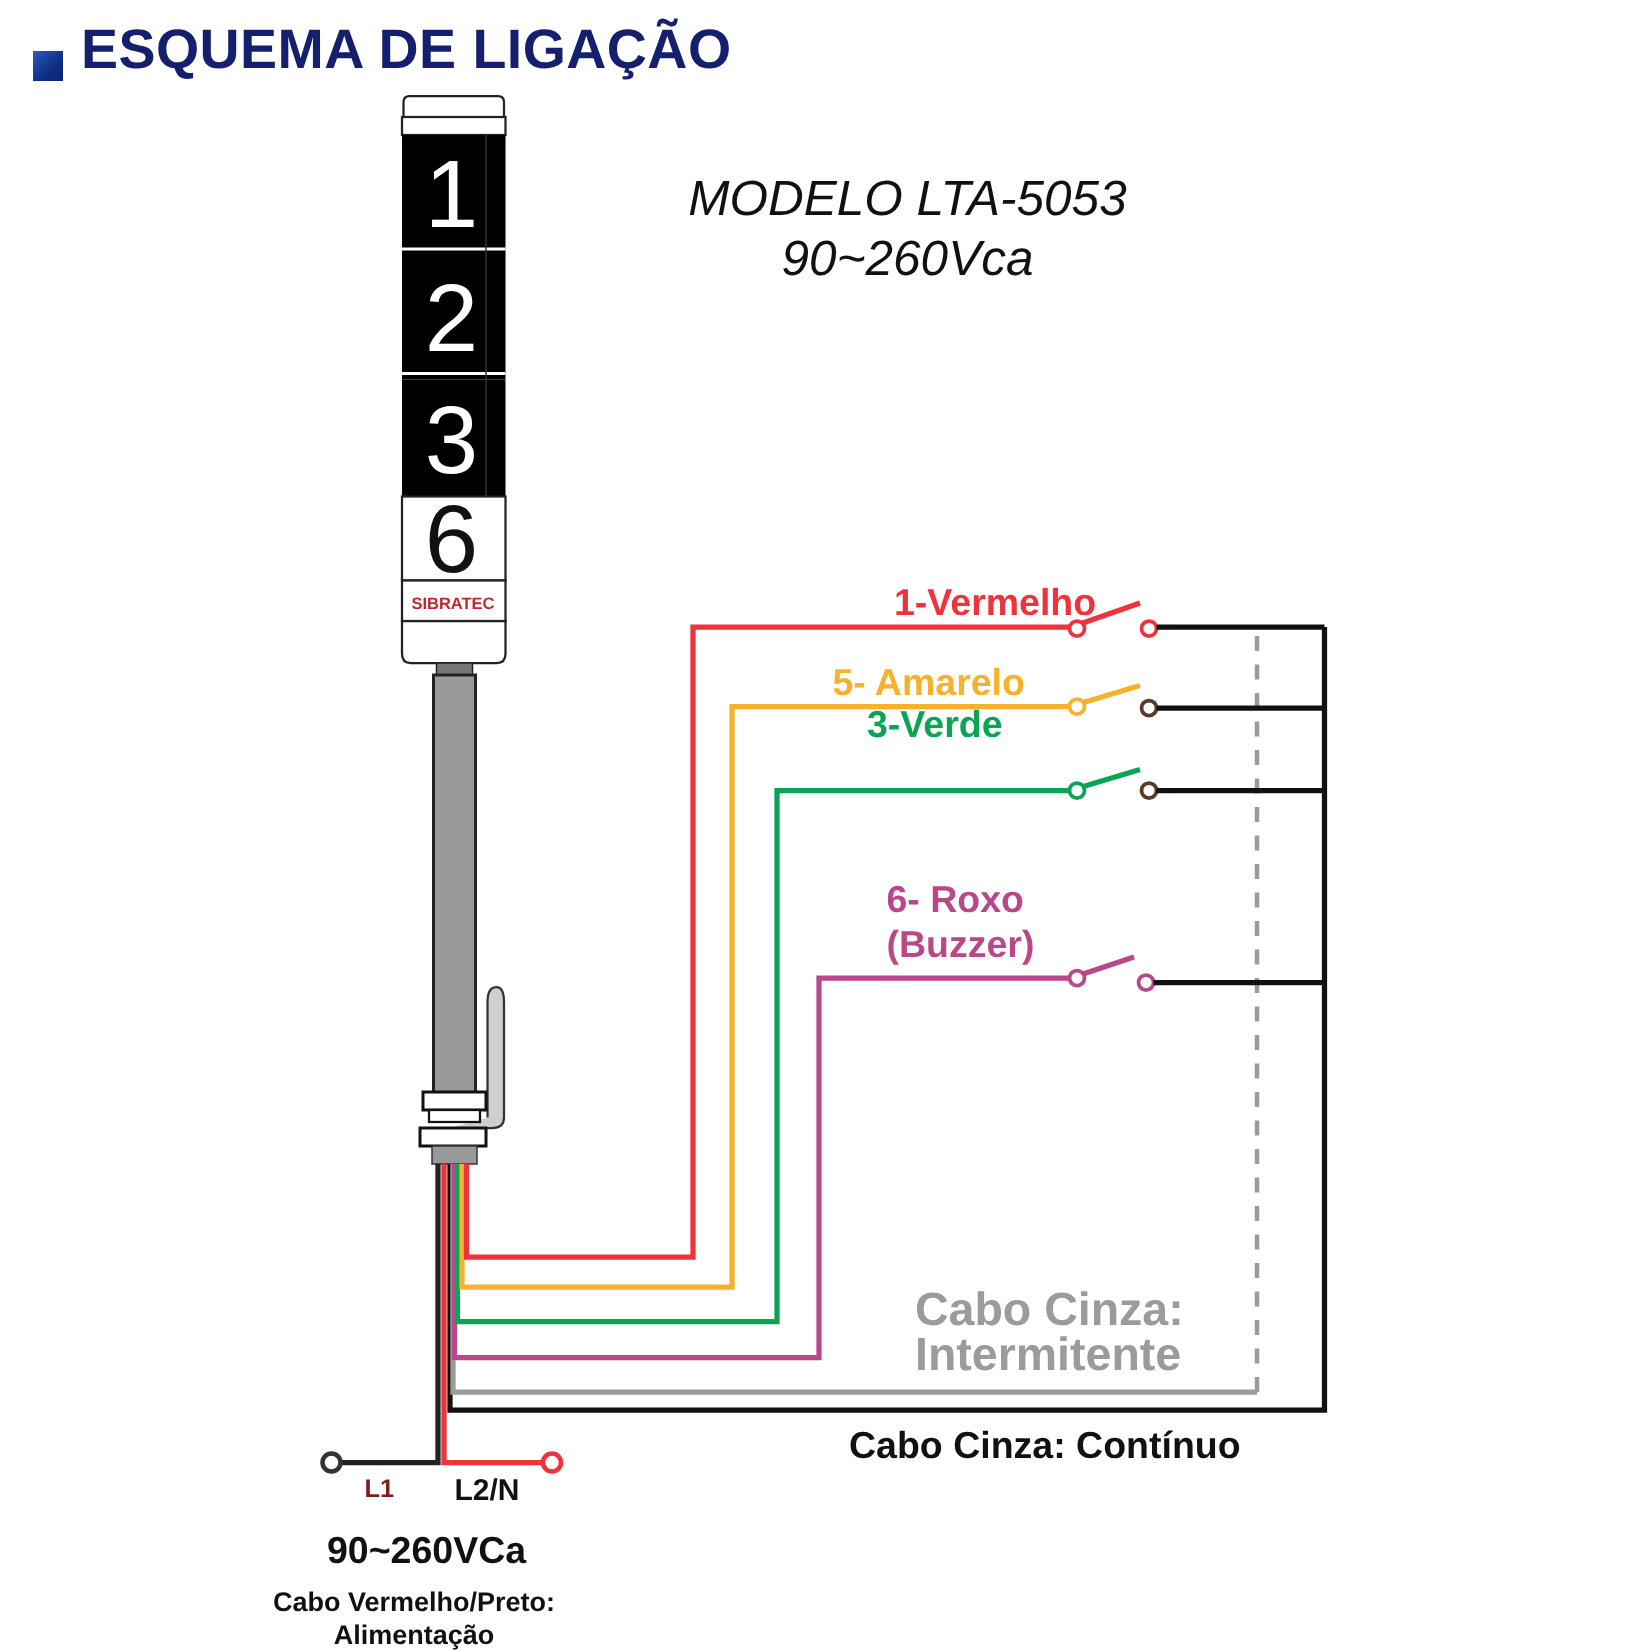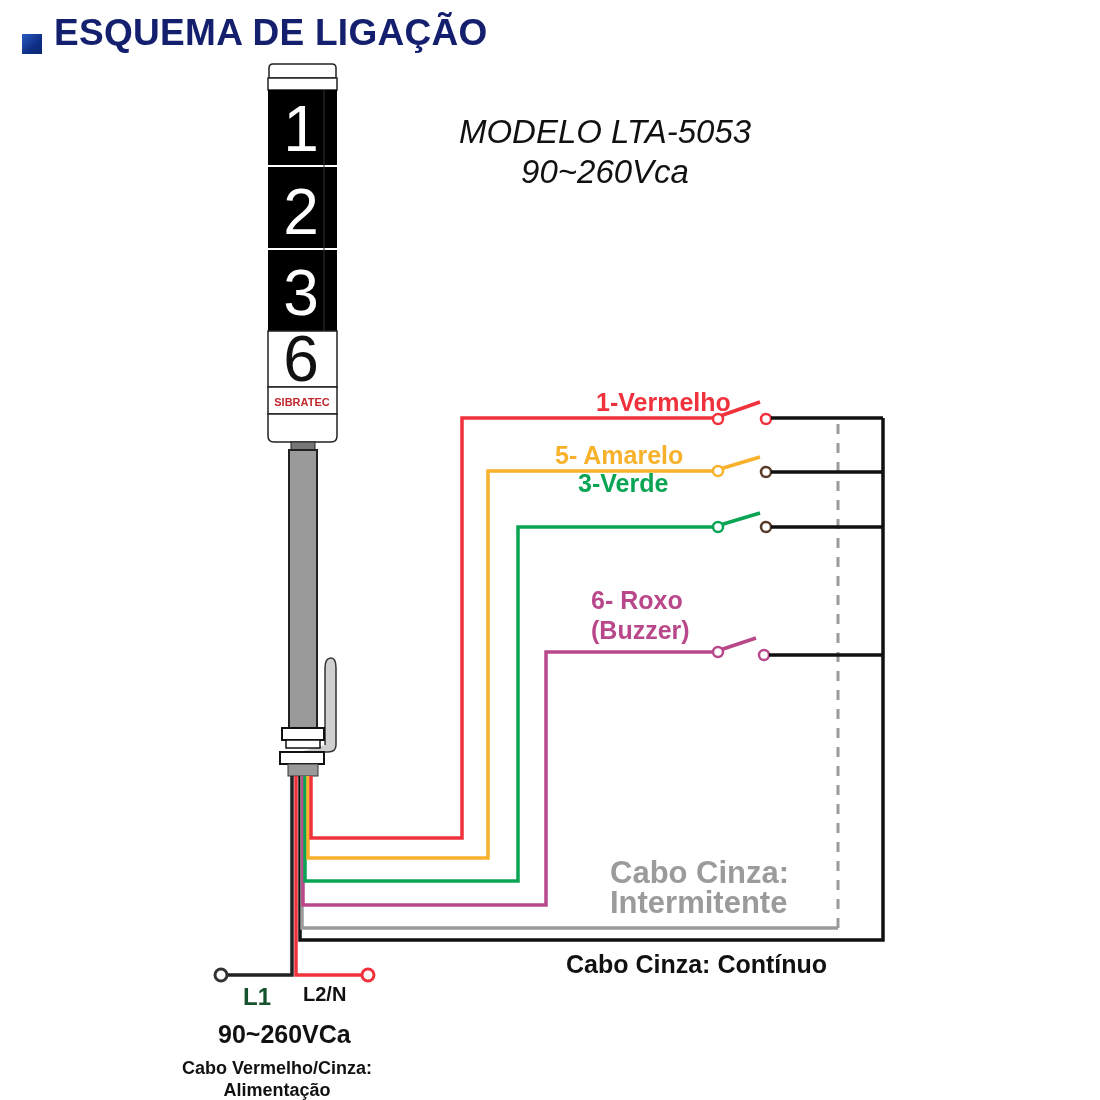--- a/index.html
+++ b/index.html
@@ -9,21 +9,21 @@
     .title-text { font-weight: bold; font-size: 37px; color: #14206e; letter-spacing: 0.3px; }
     .model { position: absolute; left: 400px; top: 112px; width: 410px; text-align: center; font-style: italic; font-size: 33px; color: #111; line-height: 40px; }
     svg.diagram { position: absolute; left: 0; top: 0; }
     .lbl { position: absolute; font-weight: bold; white-space: nowrap; }
     .lbl-red { color: #f0323c; font-size: 25px; left: 551px; top: 388px; margin-left: 45px; }
     .lbl-yel { color: #f7b12b; font-size: 25px; left: 555px; top: 441px; }
     .lbl-grn { color: #0aa554; font-size: 25px; left: 578px; top: 469px; }
     .lbl-pur { color: #b9488a; font-size: 25px; left: 580px; top: 585px; text-align: left; line-height: 30px; margin-left: 11px; }
     .lbl-gray { color: #9b9b9b; font-size: 31px; left: 610px; top: 858px; line-height: 30px; }
     .lbl-black { color: #111; font-size: 25px; left: 566px; top: 950px; }
-    .lbl-l1 { color: #14532d; font-size: 24px; left: 243px; top: 983px; }
+    .lbl-l1 { color: #7f1d1d; font-size: 17px; left: 243px; top: 983px; }
     .lbl-l2 { color: #111; font-size: 20px; left: 303px; top: 983px; }
     .lbl-volt { color: #111; font-size: 25px; left: 218px; top: 1020px; }
     .lbl-feed { color: #111; font-size: 18px; left: 182px; top: 1057px; text-align: center; line-height: 22px; }
     .tower-num { position: absolute; font-family: "Liberation Sans", sans-serif; font-size: 64px; width: 68px; text-align: center; left: 267px; }
   </style>
 </head>
 <body>
 
 <div class="title-bar">
   <div class="title-square"></div>
@@ -124,15 +124,15 @@
 <div class="lbl lbl-gray">
   <div>Cabo Cinza:</div>
   <div>Intermitente</div>
 </div>
 <div class="lbl lbl-black">Cabo Cinza: Contínuo</div>
 
 <div class="lbl lbl-l1">L1</div>
 <div class="lbl lbl-l2">L2/N</div>
 <div class="lbl lbl-volt">90~260VCa</div>
 <div class="lbl lbl-feed">
-  <div>Cabo Vermelho/Cinza:</div>
+  <div>Cabo Vermelho/Preto:</div>
   <div>Alimentação</div>
 </div>
 
 </body></html>

